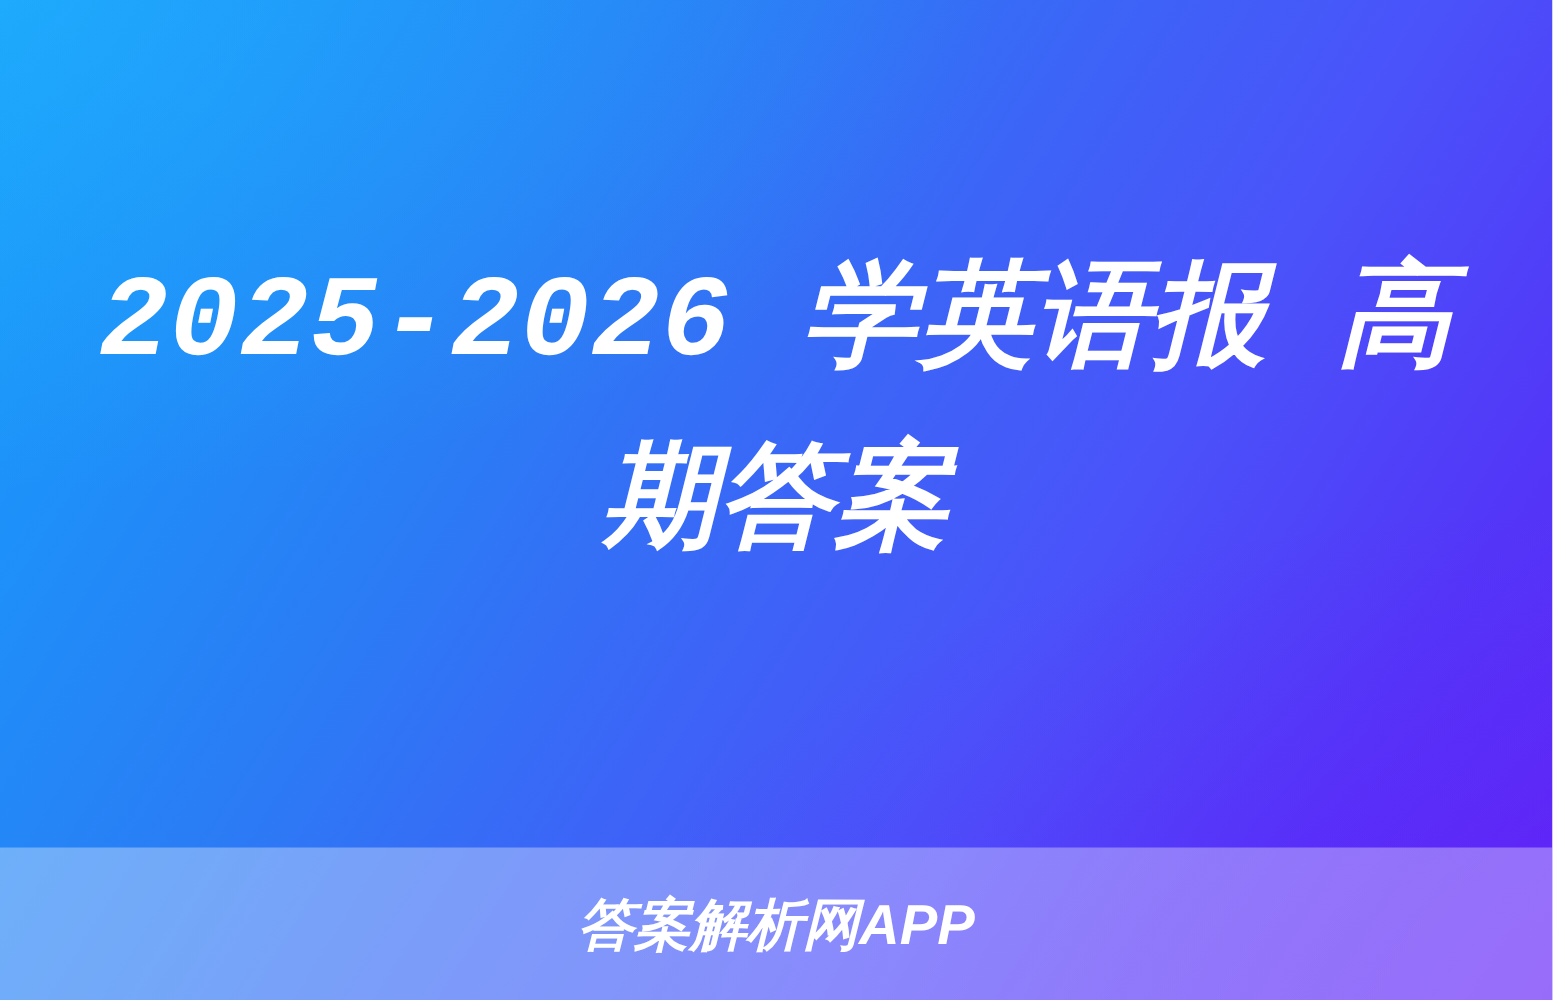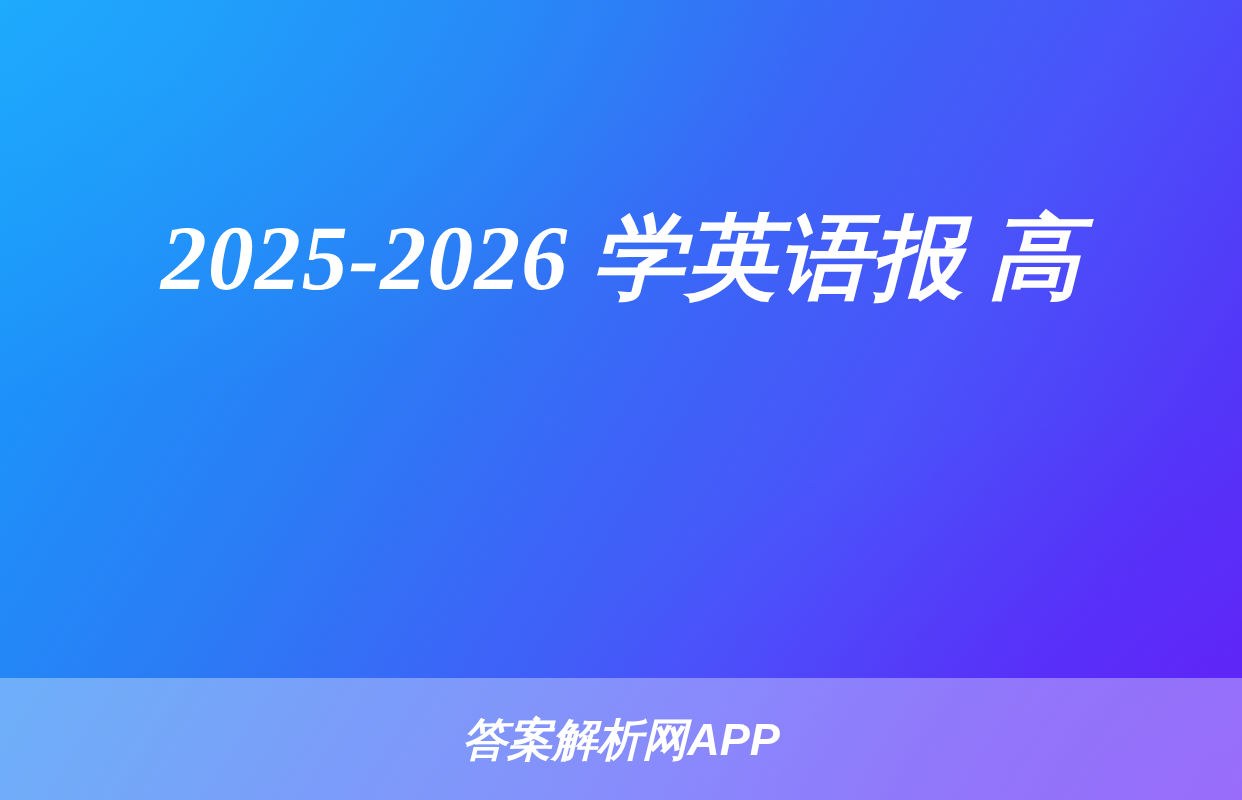--- a/index.html
+++ b/index.html
@@ -52,21 +52,21 @@
 
   .title-line {
     display: block;
     color: #ffffff;
     font-size: 92px;
     line-height: 145px;
     font-weight: 700;
     font-style: italic;
     letter-spacing: 1px;
     white-space: nowrap;
-    font-family: Liberation Serif, serif;
+    font-family: Liberation Mono, monospace;
     text-rendering: geometricPrecision;
   }
 
   
   .footer-band {
     position: absolute;
     left: 0;
     right: 0;
     bottom: 0;
     height: 122px;
@@ -89,19 +89,20 @@
     font-family: "Liberation Sans", "DejaVu Sans", sans-serif;
   }
 </style>
 </head>
 <body>
 
 <div id="poster">
 
   <div class="title-block">
     <span class="title-line">2025-2026 学英语报 高</span>
+    <span class="title-line">期答案</span>
   </div>
 
   <div class="footer-band">
     <span class="footer-text">答案解析网APP</span>
   </div>
 
 </div>
 
 </body></html>

